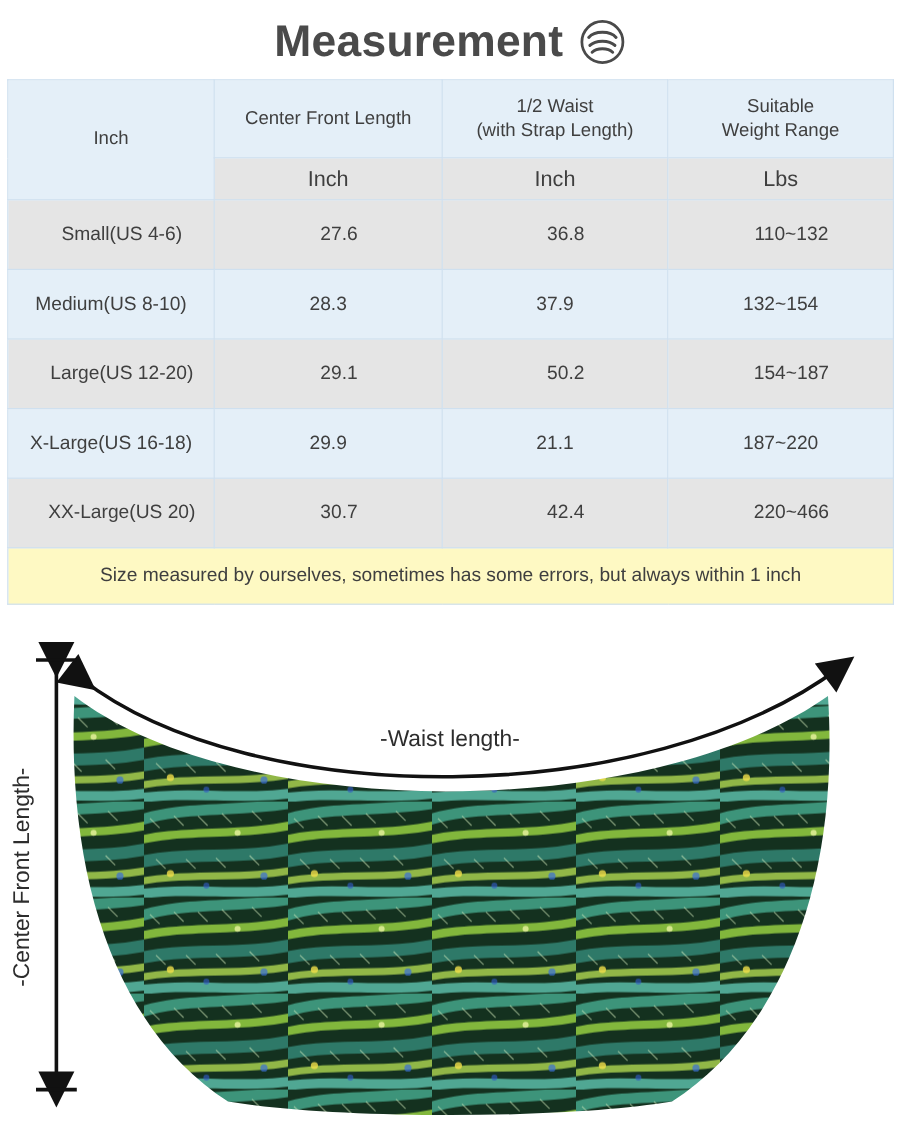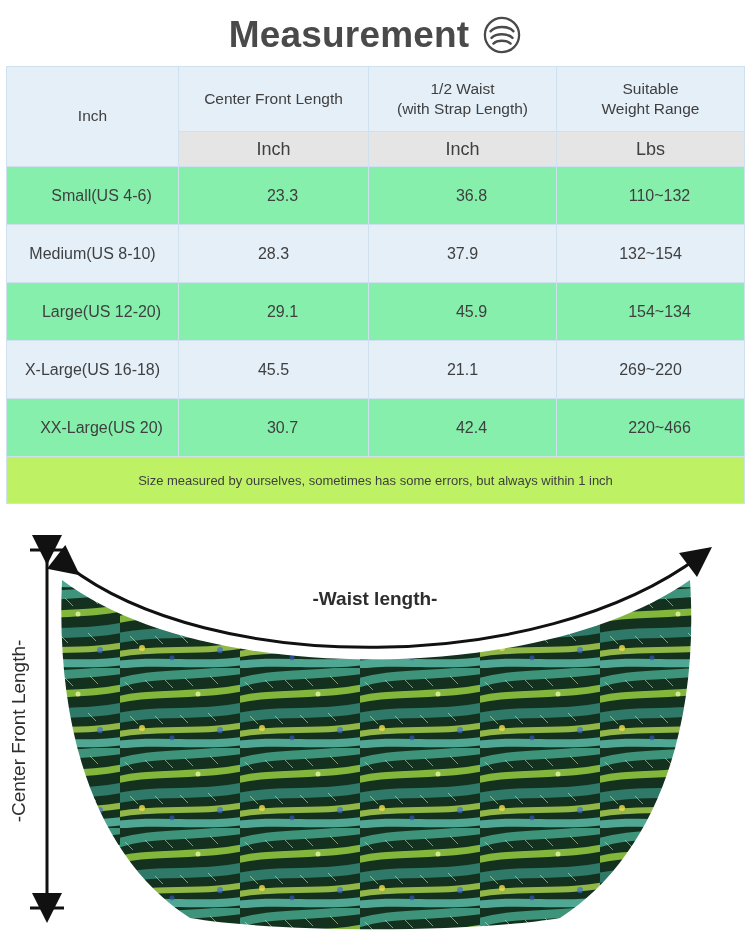--- a/index.html
+++ b/index.html
@@ -65,28 +65,28 @@
     background: #e5e5e5;
     height: 34px;
     font-size: 18px;
   }
   .col-size   { width: 172px; }
   .col-cfl    { width: 190px; }
   .col-waist  { width: 188px; }
   .col-weight { width: 188px; }
 
   tr.data-row td { height: 57px; font-size: 16px; }
-  tr.row-odd  td { background: #86efac; padding-left: 22px; }
+  tr.row-odd  td { background: #e5e5e5; padding-left: 22px; }
   tr.row-even td { background: #e4eff8; }
   td.size-cell { font-size: 15.5px; }
 
   .note-row td {
-    background: #bef264;
+    background: #fef9c3;
     height: 46px;
-    font-size: 13px;
+    font-size: 16px;
     color: #4a4a4a;
   }
 
   
   .illus {
     position: relative;
     width: 750px;
     height: 425px;
     margin-top: 4px;
     overflow: hidden;
@@ -95,22 +95,21 @@
 
   .lbl {
     position: absolute;
     font-size: 19px;
     color: #2d2d2d;
     white-space: nowrap;
   }
   .lbl-waist {
     left: 50%;
     transform: translateX(-50%);
-    top: 80px;
-    font-weight: bold;
+    top: 98px;
   }
   .lbl-cfl {
     left: -72px;
     top: 212px;
     transform: rotate(-90deg);
     transform-origin: center;
   }
 </style>
 </head>
 <body>
@@ -149,41 +148,41 @@
         </td>
       </tr>
       <tr>
         <td class="hdr-unit">Inch</td>
         <td class="hdr-unit">Inch</td>
         <td class="hdr-unit">Lbs</td>
       </tr>
 
       <tr class="data-row row-odd">
         <td class="size-cell">Small(US 4-6)</td>
-        <td>23.3</td>
+        <td>27.6</td>
         <td>36.8</td>
         <td>110~132</td>
       </tr>
       <tr class="data-row row-even">
         <td class="size-cell">Medium(US 8-10)</td>
         <td>28.3</td>
         <td>37.9</td>
         <td>132~154</td>
       </tr>
       <tr class="data-row row-odd">
         <td class="size-cell">Large(US 12-20)</td>
         <td>29.1</td>
-        <td>45.9</td>
-        <td>154~134</td>
+        <td>50.2</td>
+        <td>154~187</td>
       </tr>
       <tr class="data-row row-even">
         <td class="size-cell">X-Large(US 16-18)</td>
-        <td>45.5</td>
+        <td>29.9</td>
         <td>21.1</td>
-        <td>269~220</td>
+        <td>187~220</td>
       </tr>
       <tr class="data-row row-odd">
         <td class="size-cell">XX-Large(US 20)</td>
         <td>30.7</td>
         <td>42.4</td>
         <td>220~466</td>
       </tr>
 
       <tr class="note-row">
         <td colspan="4">Size measured by ourselves, sometimes has some errors, but always within 1 inch</td>

